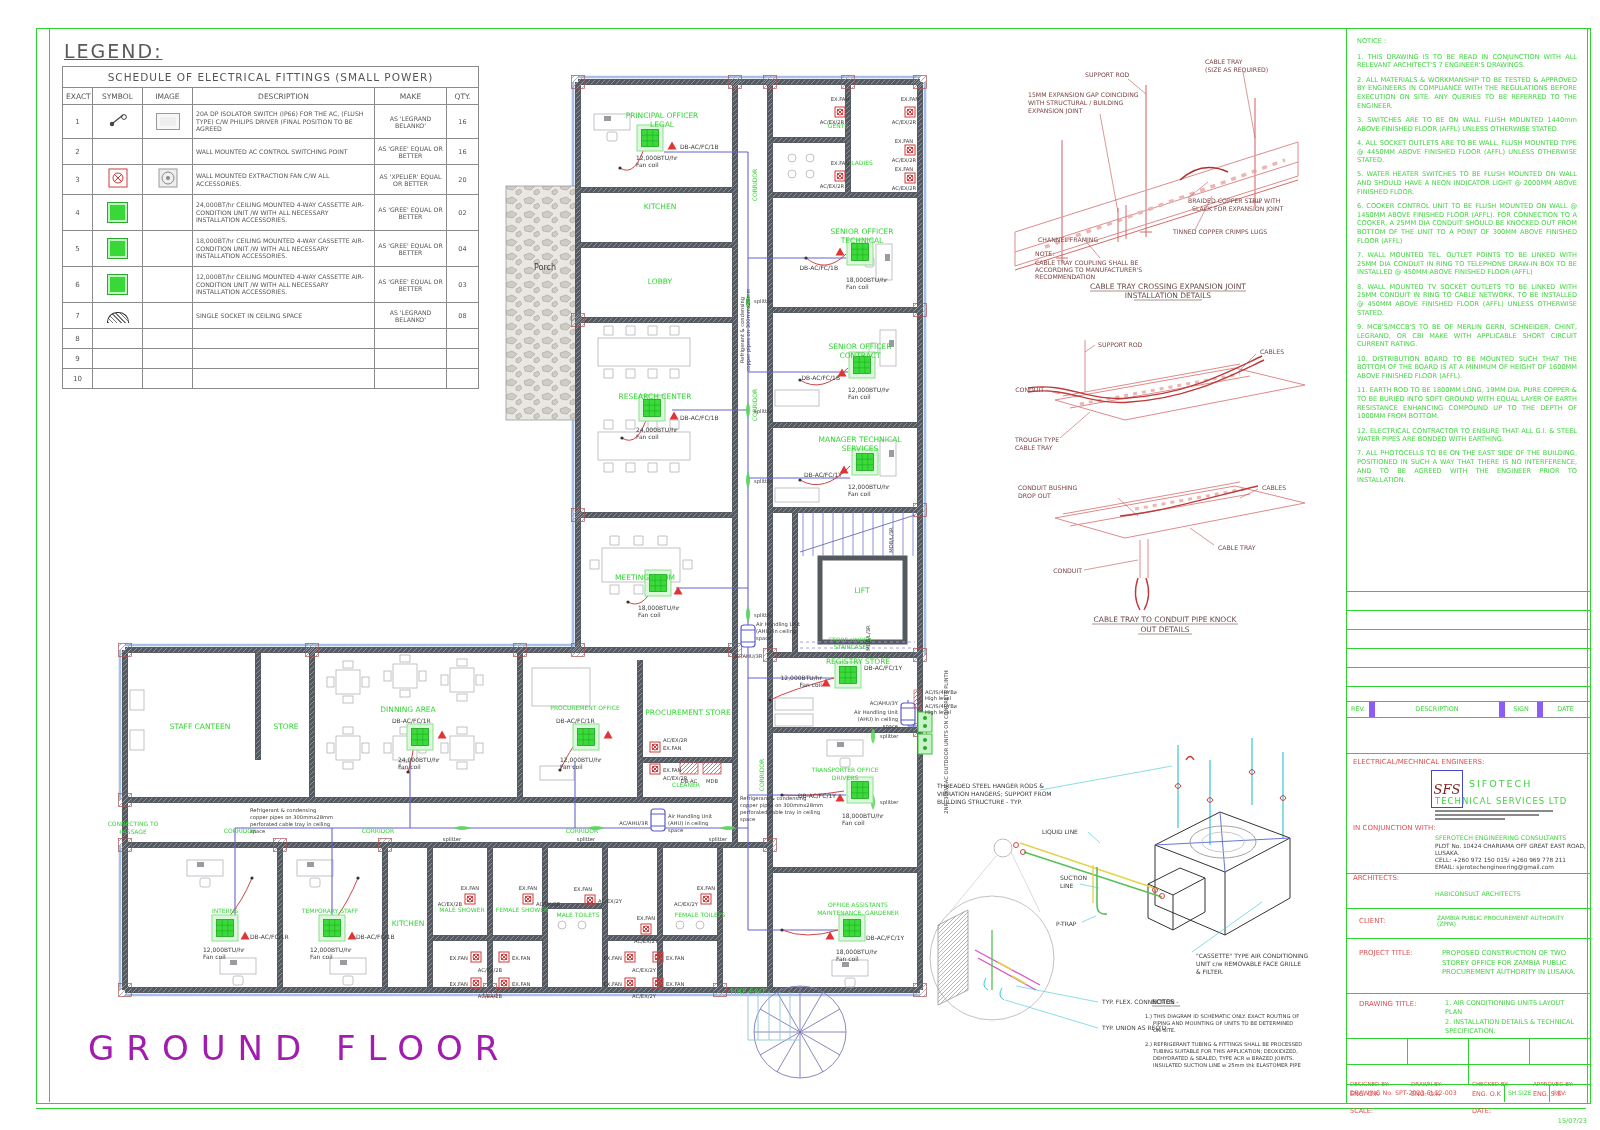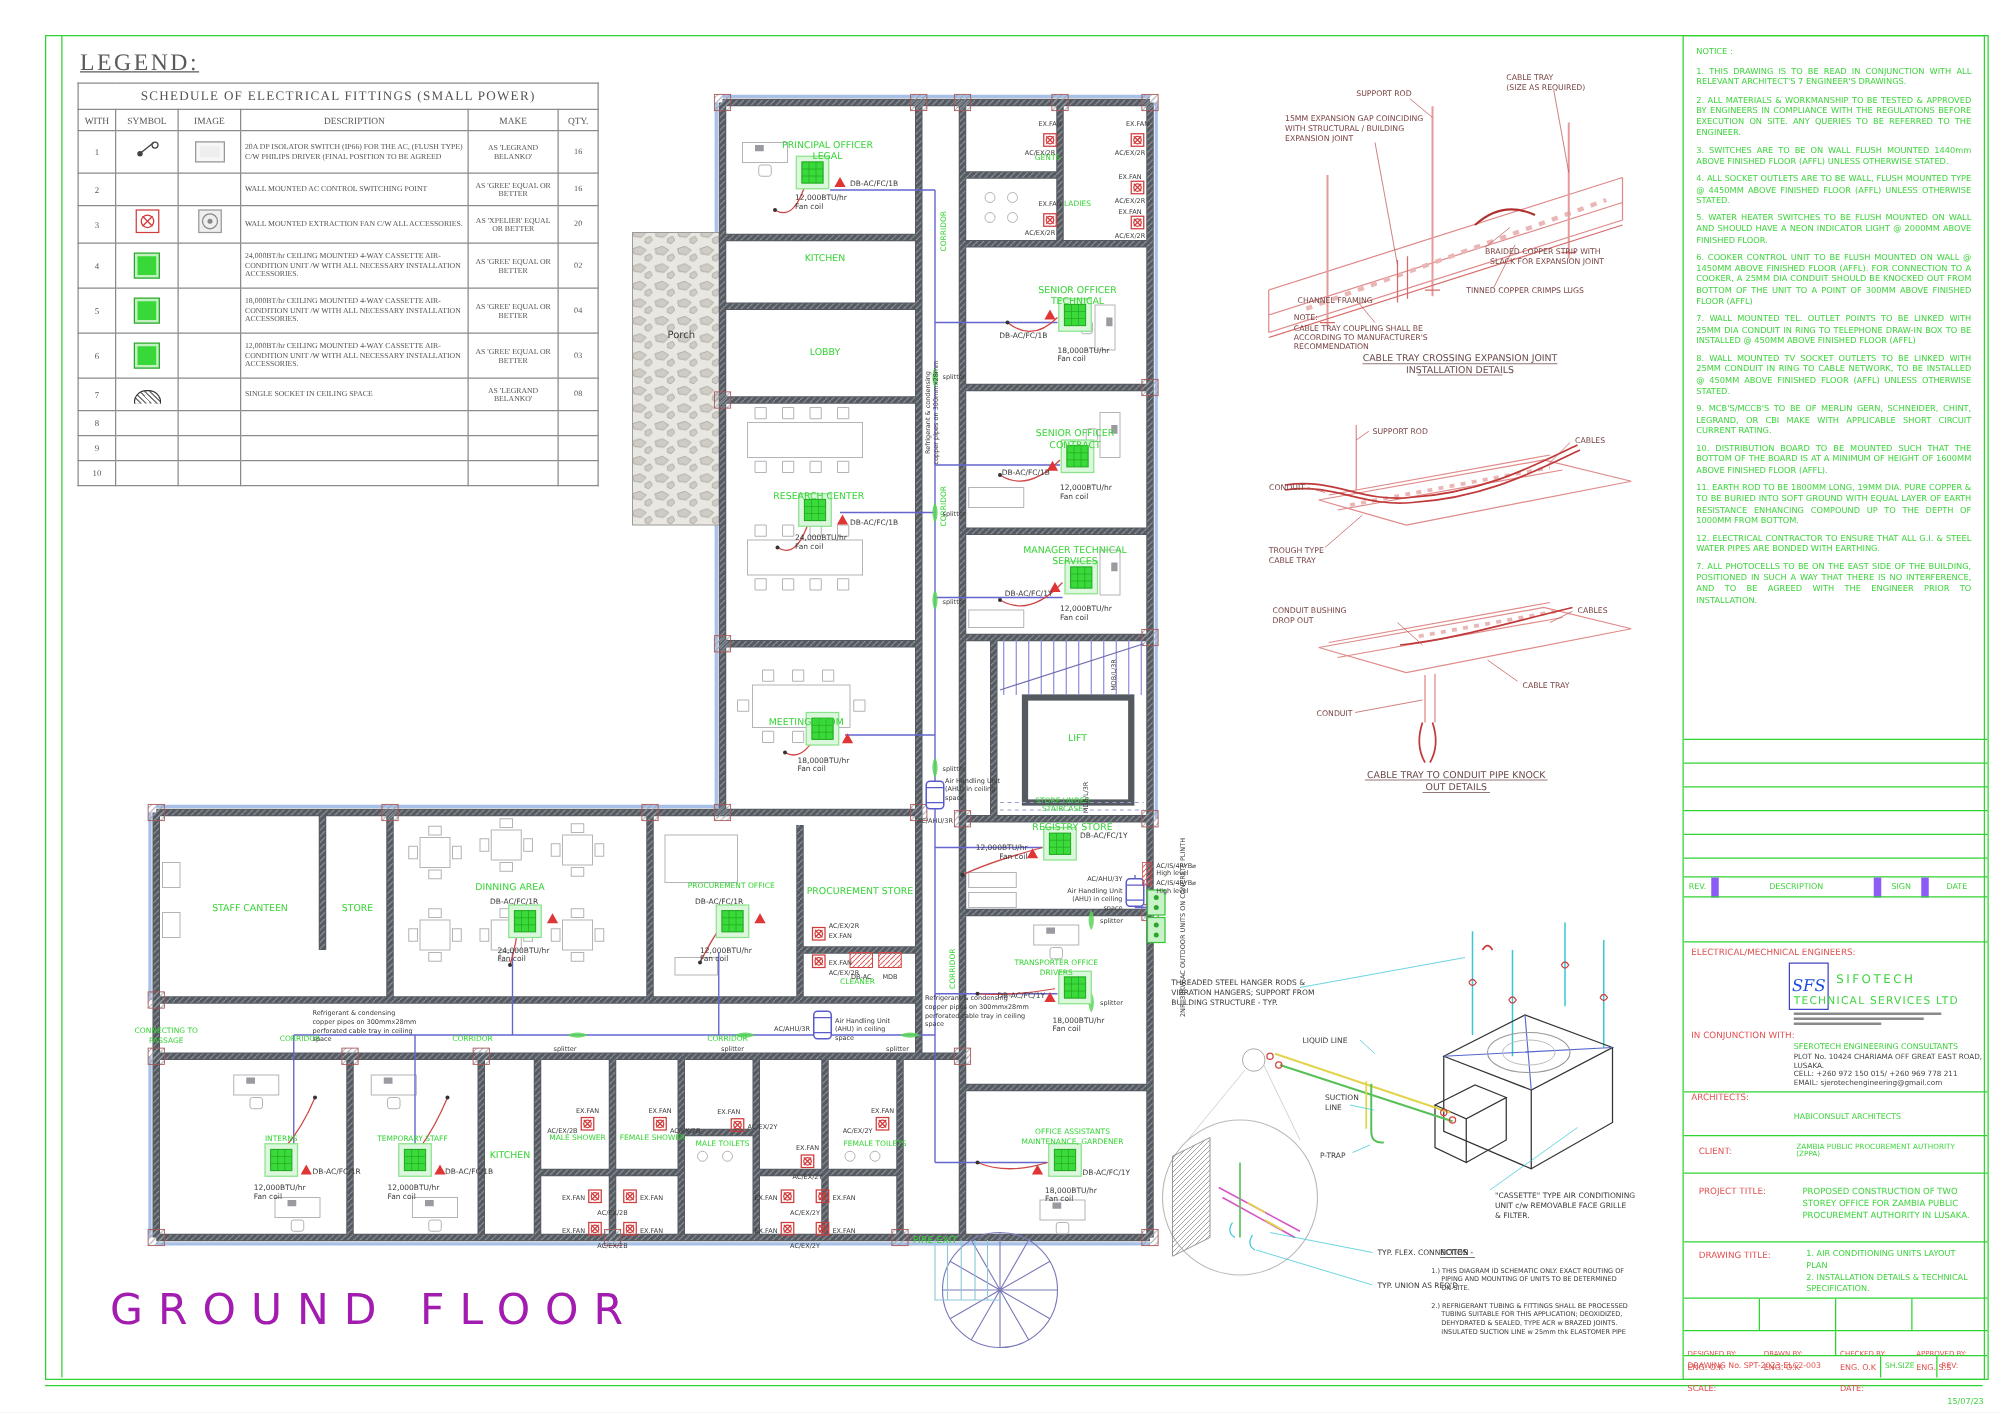--- a/index.html
+++ b/index.html
@@ -9,21 +9,21 @@
   svg text{font-family:"DejaVu Sans",sans-serif;}
   .tG{fill:#35d435;font-size:7.5px;}
   .tG2{fill:#35d435;font-size:6px;}
   .tK{fill:#3a3a3a;font-size:6px;}
   .tK5{fill:#3a3a3a;font-size:5.2px;}
   .tD{fill:#7a4444;font-size:6.2px;}
   .tT{fill:#6a4a4a;font-size:7.5px;}
   .mid{text-anchor:middle;}
   .end{text-anchor:end;}
   
-  .legend{position:absolute;left:62px;top:40px;width:338px;color:#555;font-family:Liberation Serif, serif;}
+  .legend{position:absolute;left:62px;top:40px;width:338px;color:#555;}
   .legend h1{font-size:19px;font-weight:normal;color:#5a5a5a;margin:0 0 4px 2px;
              text-decoration:underline;letter-spacing:2px;}
   table.lg{border-collapse:collapse;width:100%;table-layout:fixed;}
   table.lg td,table.lg th{border:1px solid #8a8a8a;font-weight:normal;vertical-align:middle;
              padding:1px 3px;color:#555;}
   .lg .cap{font-size:10.5px;text-align:center;letter-spacing:1px;height:18px;}
   .lg .hd{font-size:7.5px;text-align:center;height:14px;}
   .lg .ds{font-size:6.2px;line-height:1.25;}
   .lg .mk{font-size:6.2px;text-align:center;}
   .lg .qt{font-size:6.5px;text-align:center;}
@@ -45,21 +45,21 @@
   .notice .nt{margin-bottom:5.5px;}
   .notice .nh{margin-bottom:7px;}
   .revrow{height:18px;border-bottom:1px solid #2fd32f;}
   .revhead{display:flex;color:#3fd43f;font-size:6.4px;text-align:center;}
   .revhead div{border-right:6px solid #8b5cf6;padding-top:3px;box-sizing:border-box;height:16px;}
   .red{color:#e05050;}
   .grn{color:#3fd43f;}
   .blk{color:#444;}
   .bar{position:absolute;background:#8a8a8a;height:1.6px;}
   .logo{position:absolute;left:84px;top:16px;width:30px;height:36px;border:1.6px solid #4646c8;
-        color:#1d4ed8;font-family:"DejaVu Serif",serif;font-size:13px;font-style:italic;
+        color:#7f1d1d;font-family:"DejaVu Serif",serif;font-size:13px;font-style:italic;
         display:flex;align-items:center;justify-content:center;}
   .sig{display:flex;}
   .sig>div{flex:1;border-right:1px solid #2fd32f;padding:2px 3px;box-sizing:border-box;}
   .sig .lab{font-size:5.6px;margin-top:40px;}
   .sig .val{font-size:6.4px;margin-top:3px;}
   .gf{position:absolute;left:88px;top:1028px;font-size:34px;color:#a21caf;
       letter-spacing:12px;}
 </style>
 </head>
 <body>
@@ -630,21 +630,21 @@
           <col style="width:50px">
           <col style="width:182px">
           <col style="width:72px">
           <col style="width:32px">
         </colgroup>
       <tbody>
           <tr>
             <td class="cap" colspan="6">SCHEDULE OF ELECTRICAL FITTINGS (SMALL POWER)</td>
           </tr>
       <tr>
-        <th class="hd">WITH</th>
+        <th class="hd">EXACT</th>
         <th class="hd">SYMBOL</th>
         <th class="hd">IMAGE</th>
         <th class="hd">DESCRIPTION</th>
         <th class="hd">MAKE</th>
         <th class="hd">QTY.</th>
       </tr>
       <tr style="height:34px">
         <td class="it">1</td>
         <td class="sy"><svg width="22" height="16">
                 <circle cx="5" cy="12" r="2.2" fill="#444"></circle>

